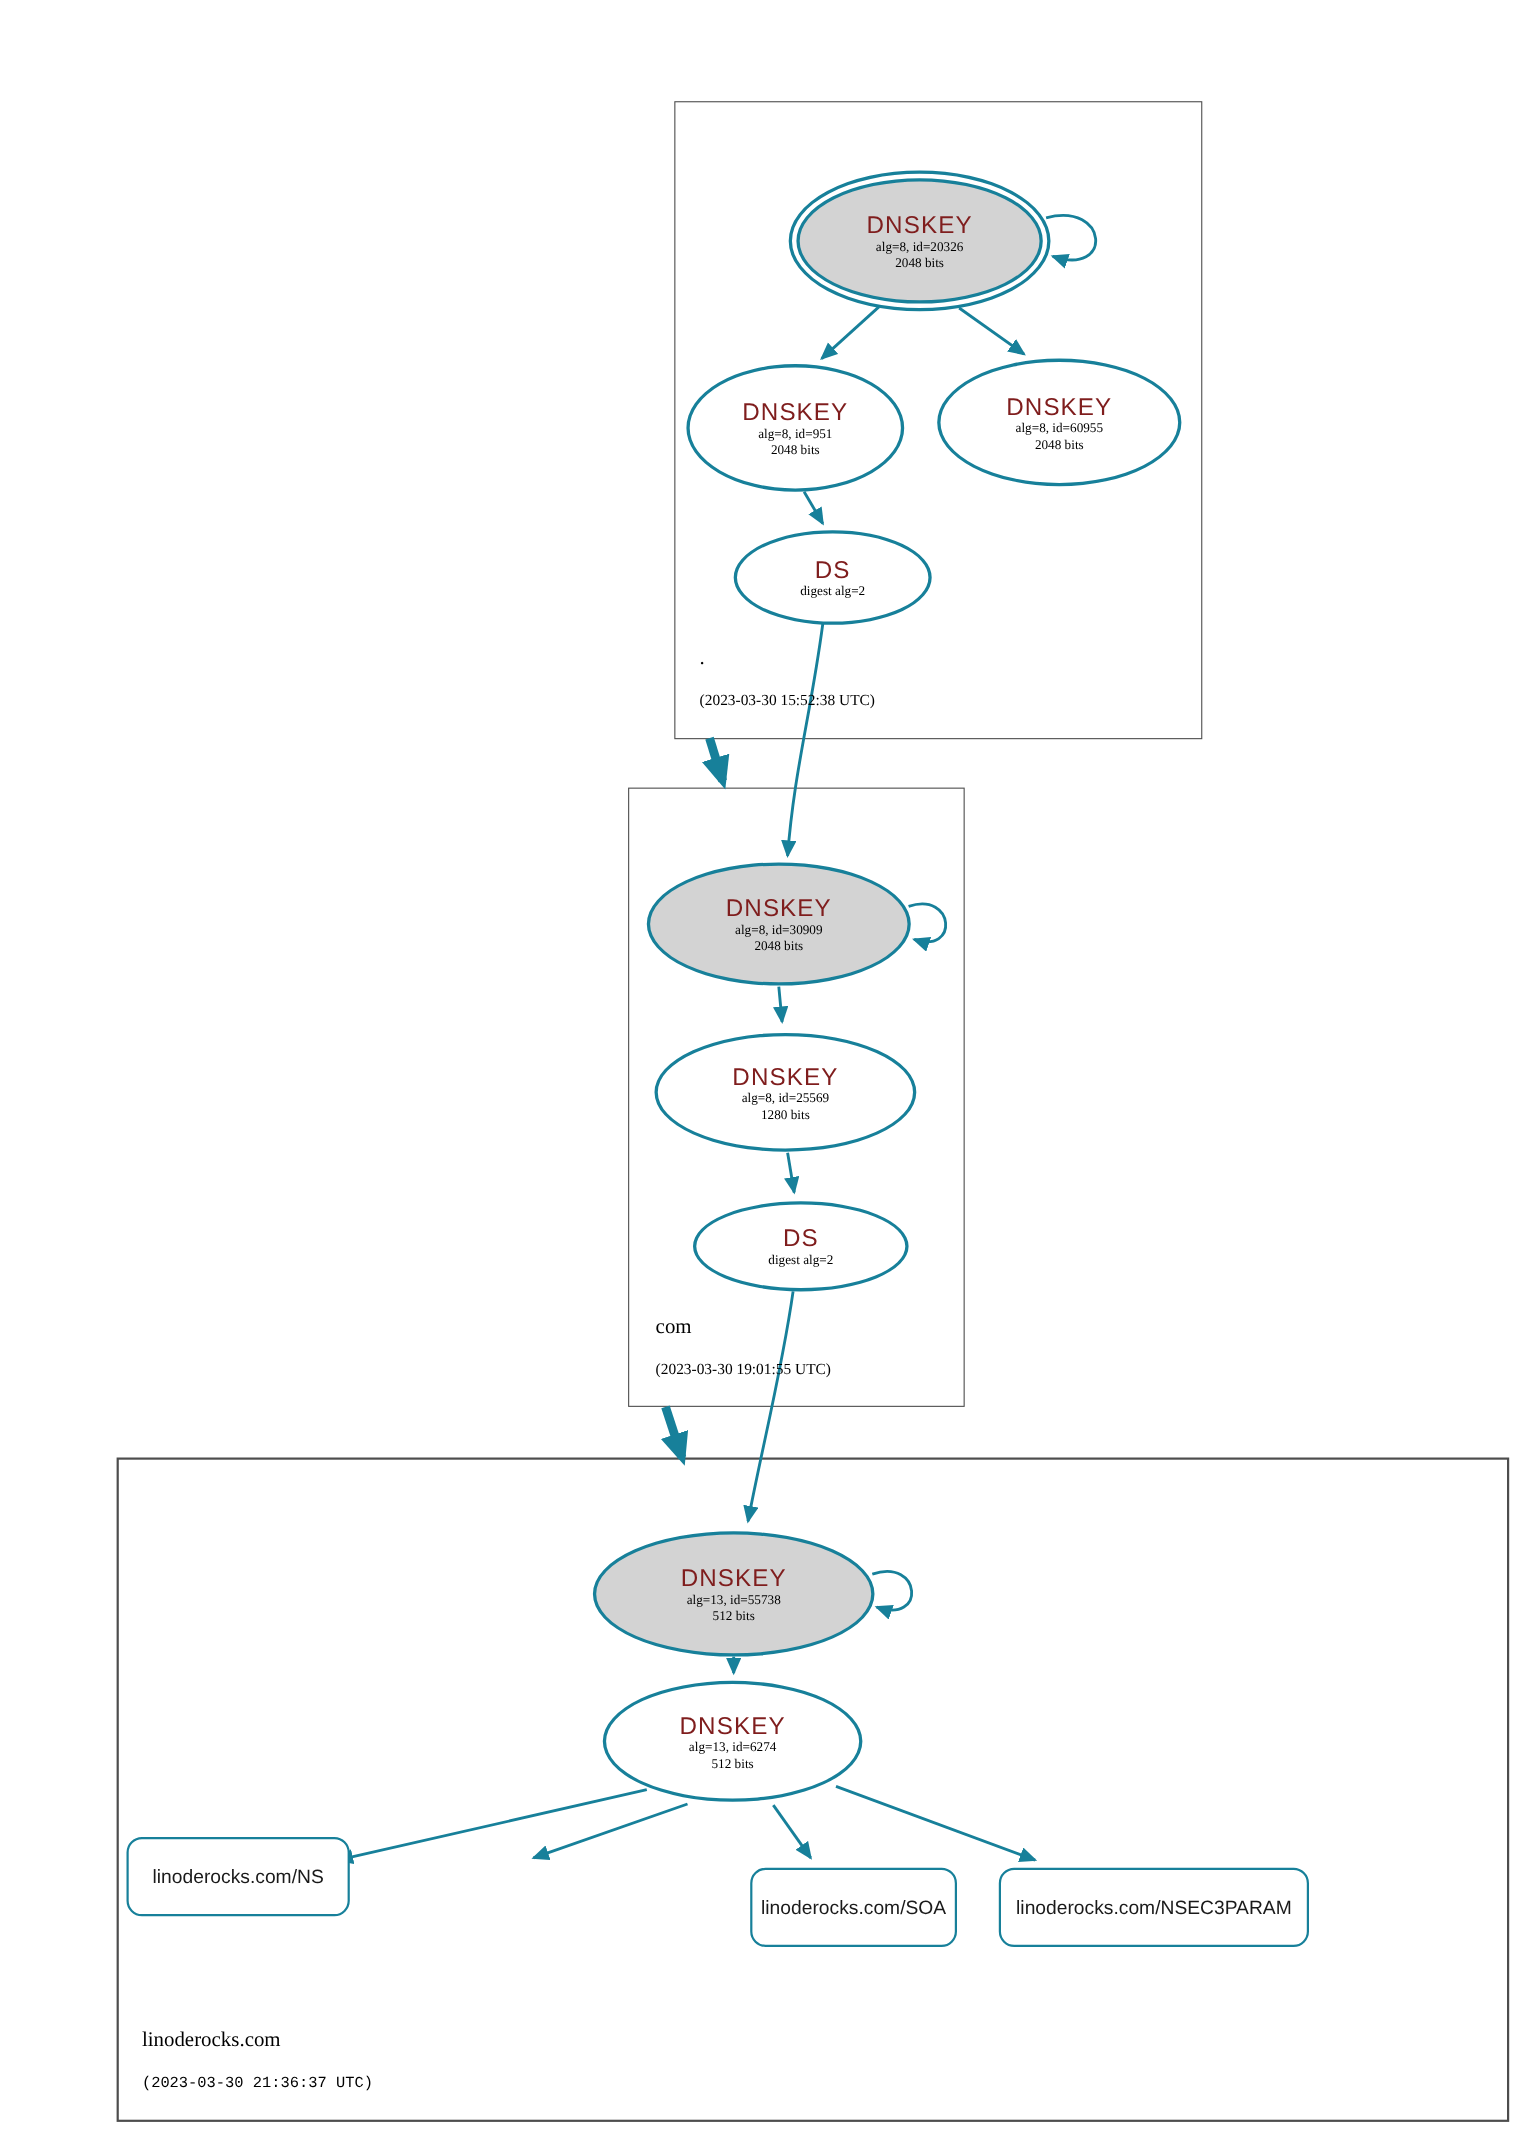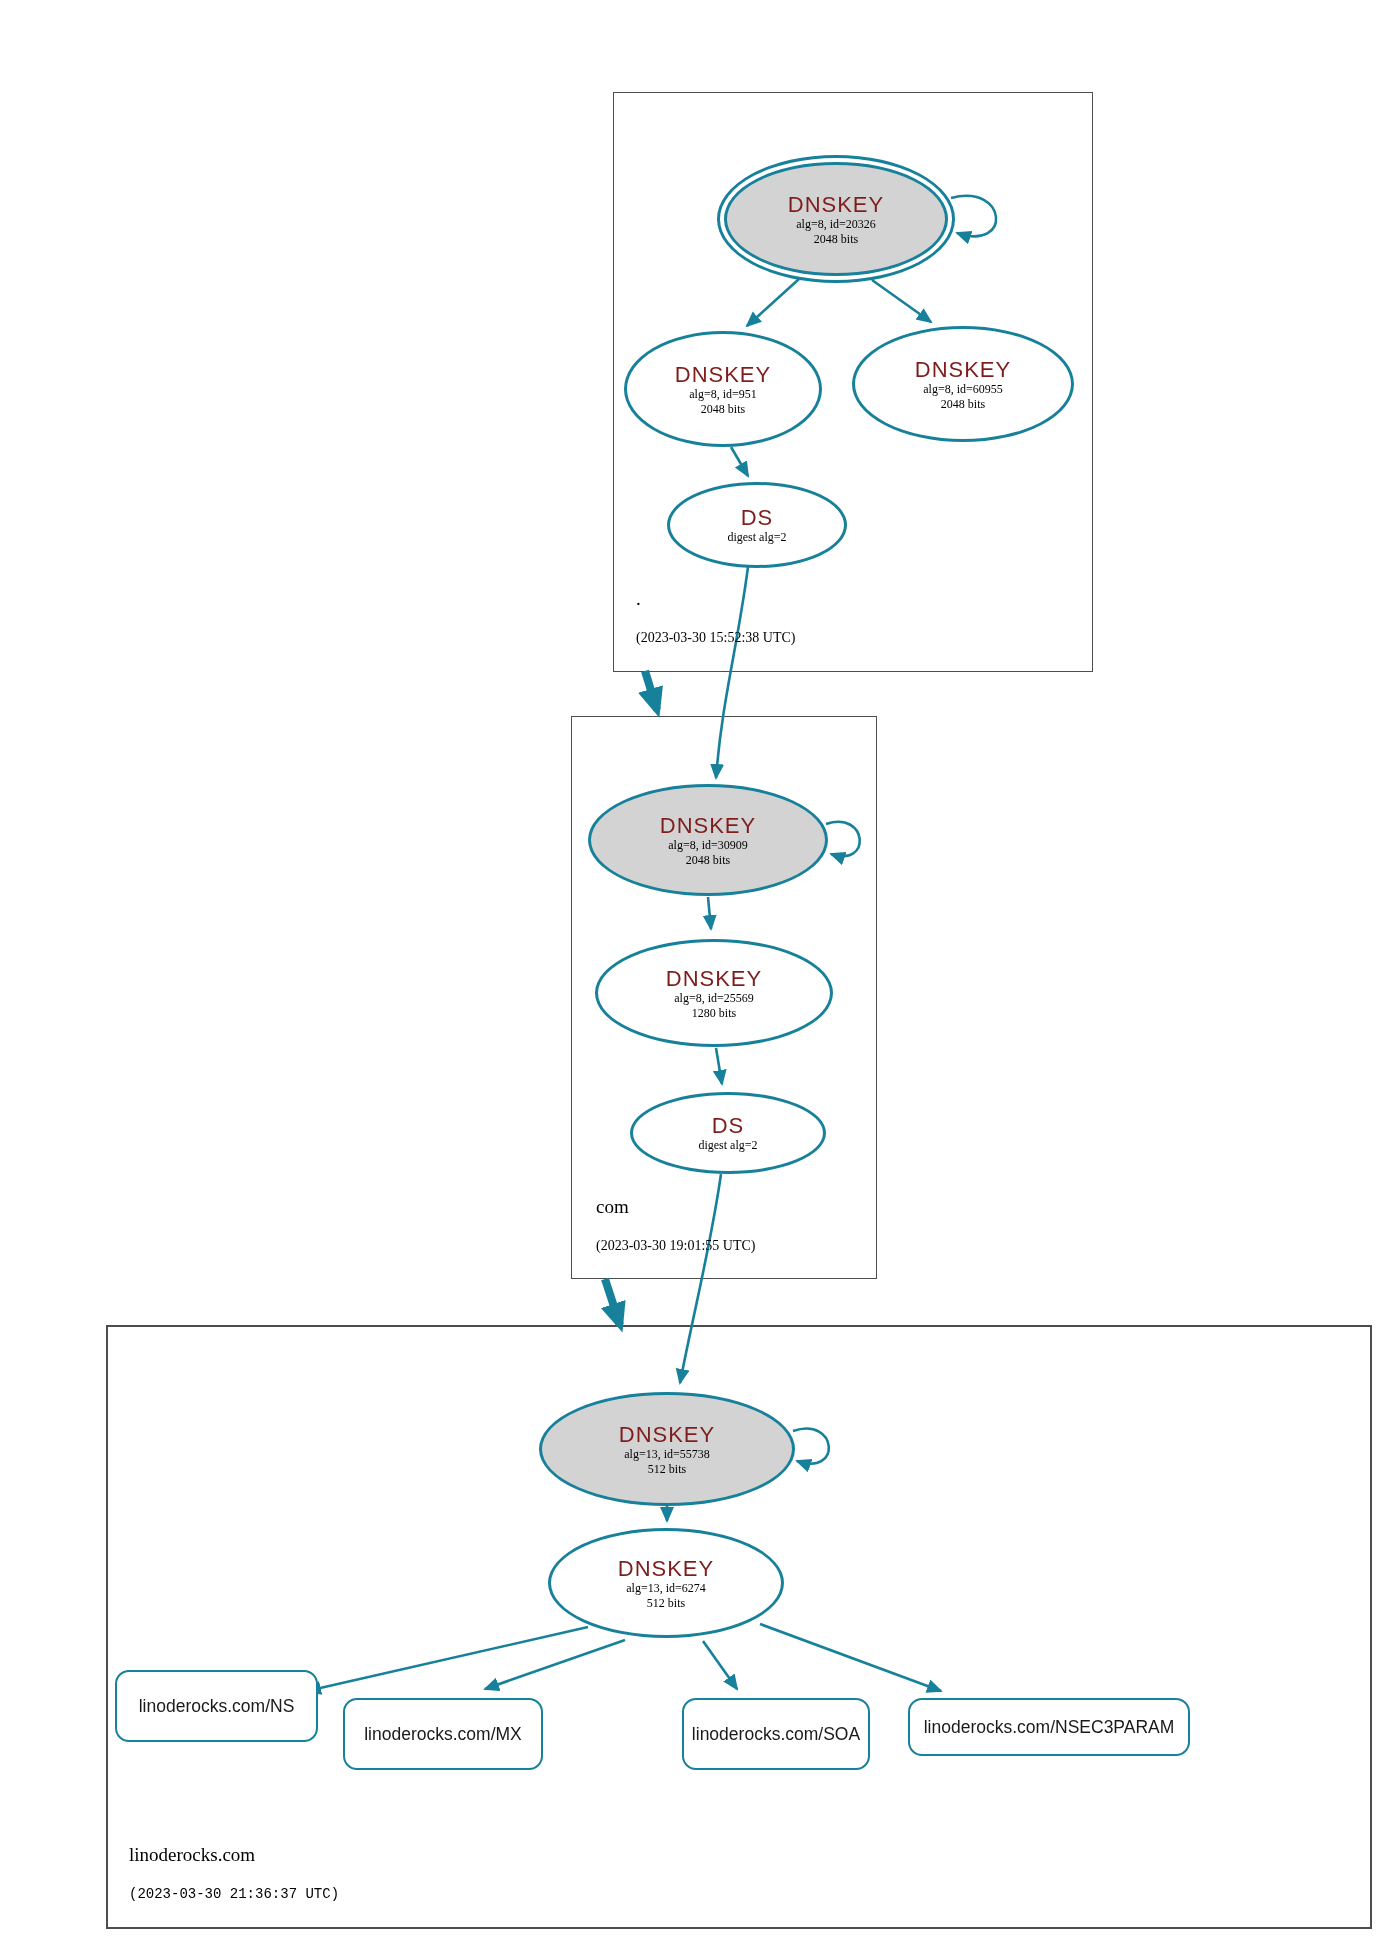--- a/index.html
+++ b/index.html
@@ -143,20 +143,19 @@
     <div class="d">512 bits</div>
   </div>
 
   <div class="node" style="left:548px;top:1528px;width:236px;height:110px;">
     <div class="t">DNSKEY</div>
     <div class="d">alg=13, id=6274</div>
     <div class="d">512 bits</div>
   </div>
 
   <div class="rrset" style="left:115px;top:1670px;width:203px;height:72px;">linoderocks.com/NS</div>
-  <div class="rrset" style="left:343px;top:1698px;width:200px;height:72px;">linoderocks.com/MX</div>
   <div class="rrset" style="left:682px;top:1698px;width:188px;height:72px;">linoderocks.com/SOA</div>
-  <div class="rrset" style="left:908px;top:1698px;width:282px;height:58px;">linoderocks.com/NSEC3PARAM</div>
+  <div class="rrset" style="left:908px;top:1698px;width:282px;height:72px;">linoderocks.com/NSEC3PARAM</div>
 
   <div class="zone-name" style="left:129px;top:1844px;">linoderocks.com</div>
   <div class="zone-ts" style="left:129px;top:1886px;font-family:Liberation Mono, monospace;">(2023-03-30 21:36:37 UTC)</div>
 
 </div>
 
 </body></html>

